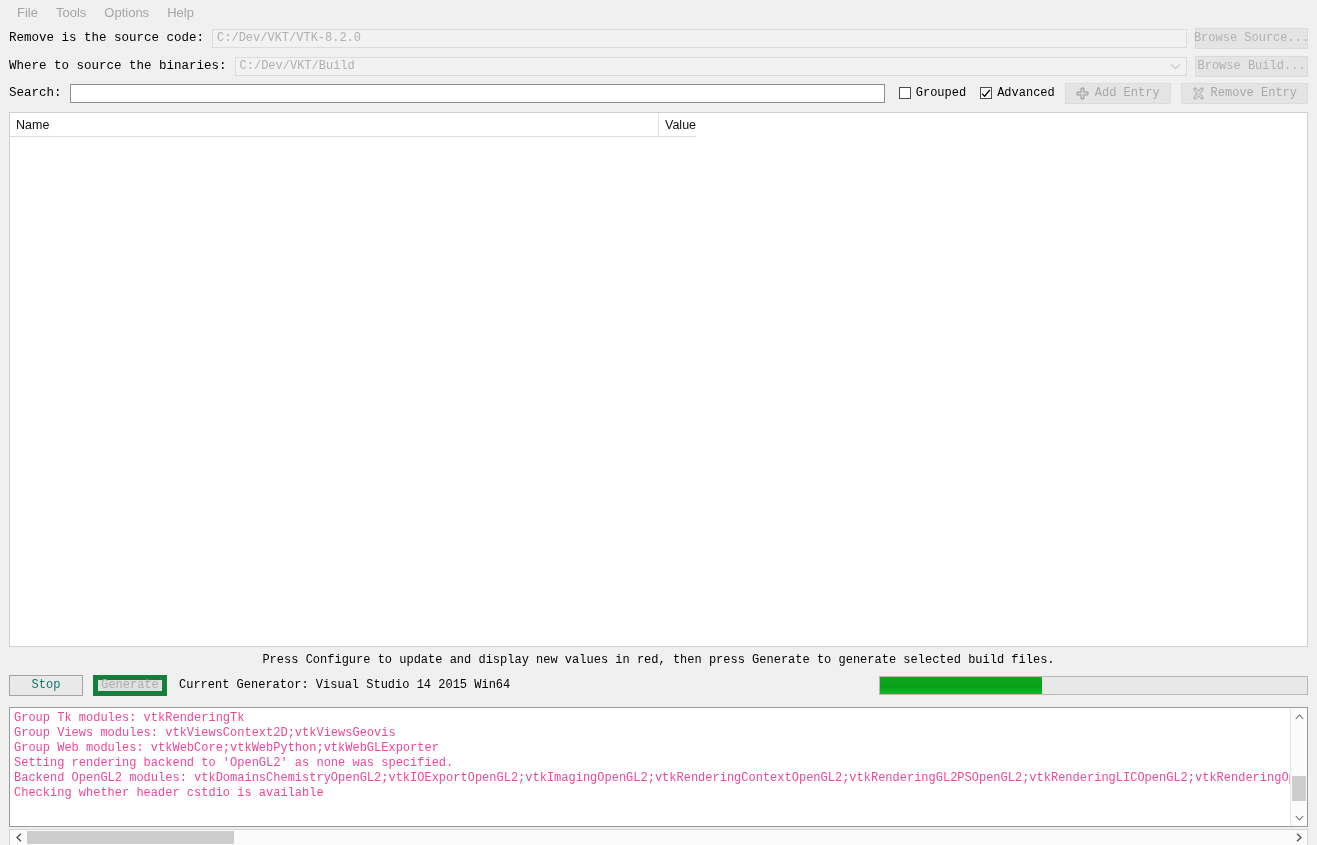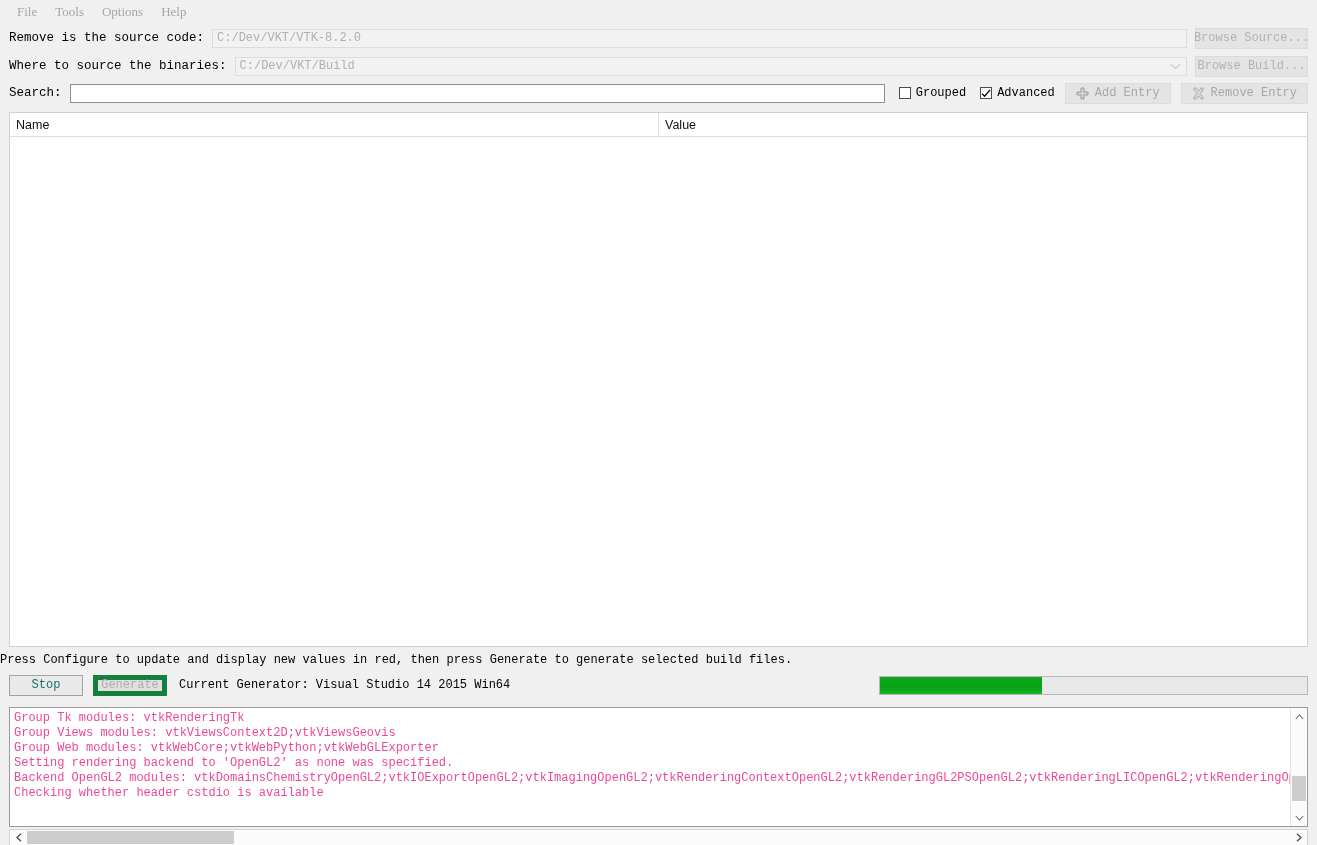--- a/index.html
+++ b/index.html
@@ -23,21 +23,21 @@
     background: #f0f0f0;
     display: flex;
     align-items: center;
     padding-left: 8px;
     box-sizing: border-box;
   }
   .menu-item {
     font-size: 13px;
     color: #a6a6a6;
     padding: 2px 9px;
-    font-family: Liberation Serif, serif;
+    font-family: Liberation Sans, sans-serif;
     cursor: default;
     white-space: nowrap;
   }
 
   
   .toparea {
     padding: 0 9px;
     box-sizing: border-box;
   }
   .form-row {
@@ -164,21 +164,21 @@
   .entry-btn .bicon svg { display: block; }
 
   
   .table-wrap {
     margin: 6px 9px 0 9px;
     height: 535px;
     background: #fff;
     border: 1px solid #d0d0d0;
     box-sizing: border-box;
     display: flex;
-    flex-direction: column;
+    flex-direction: row;
   }
   .table-head {
     display: flex;
     height: 23px;
     background: #fff;
     border-bottom: 1px solid #dedede;
     flex: 0 0 auto;
   }
   .th {
     font-family: "Liberation Sans", sans-serif;
@@ -189,20 +189,21 @@
     padding-left: 6px;
     box-sizing: border-box;
     background: #fff;
   }
   .th-name { width: 649px; border-right: 1px solid #e2e2e2; }
   .th-value { flex: 1 1 auto; }
   .table-body { flex: 1 1 auto; background: #fff; }
 
   
   .hint {
+    text-align: center;
     font-family: "Liberation Mono", monospace;
     font-size: 12px;
     color: #000;
     padding: 6px 0 4px 0;
   }
 
   
   .action-row {
     display: flex;
     align-items: center;

